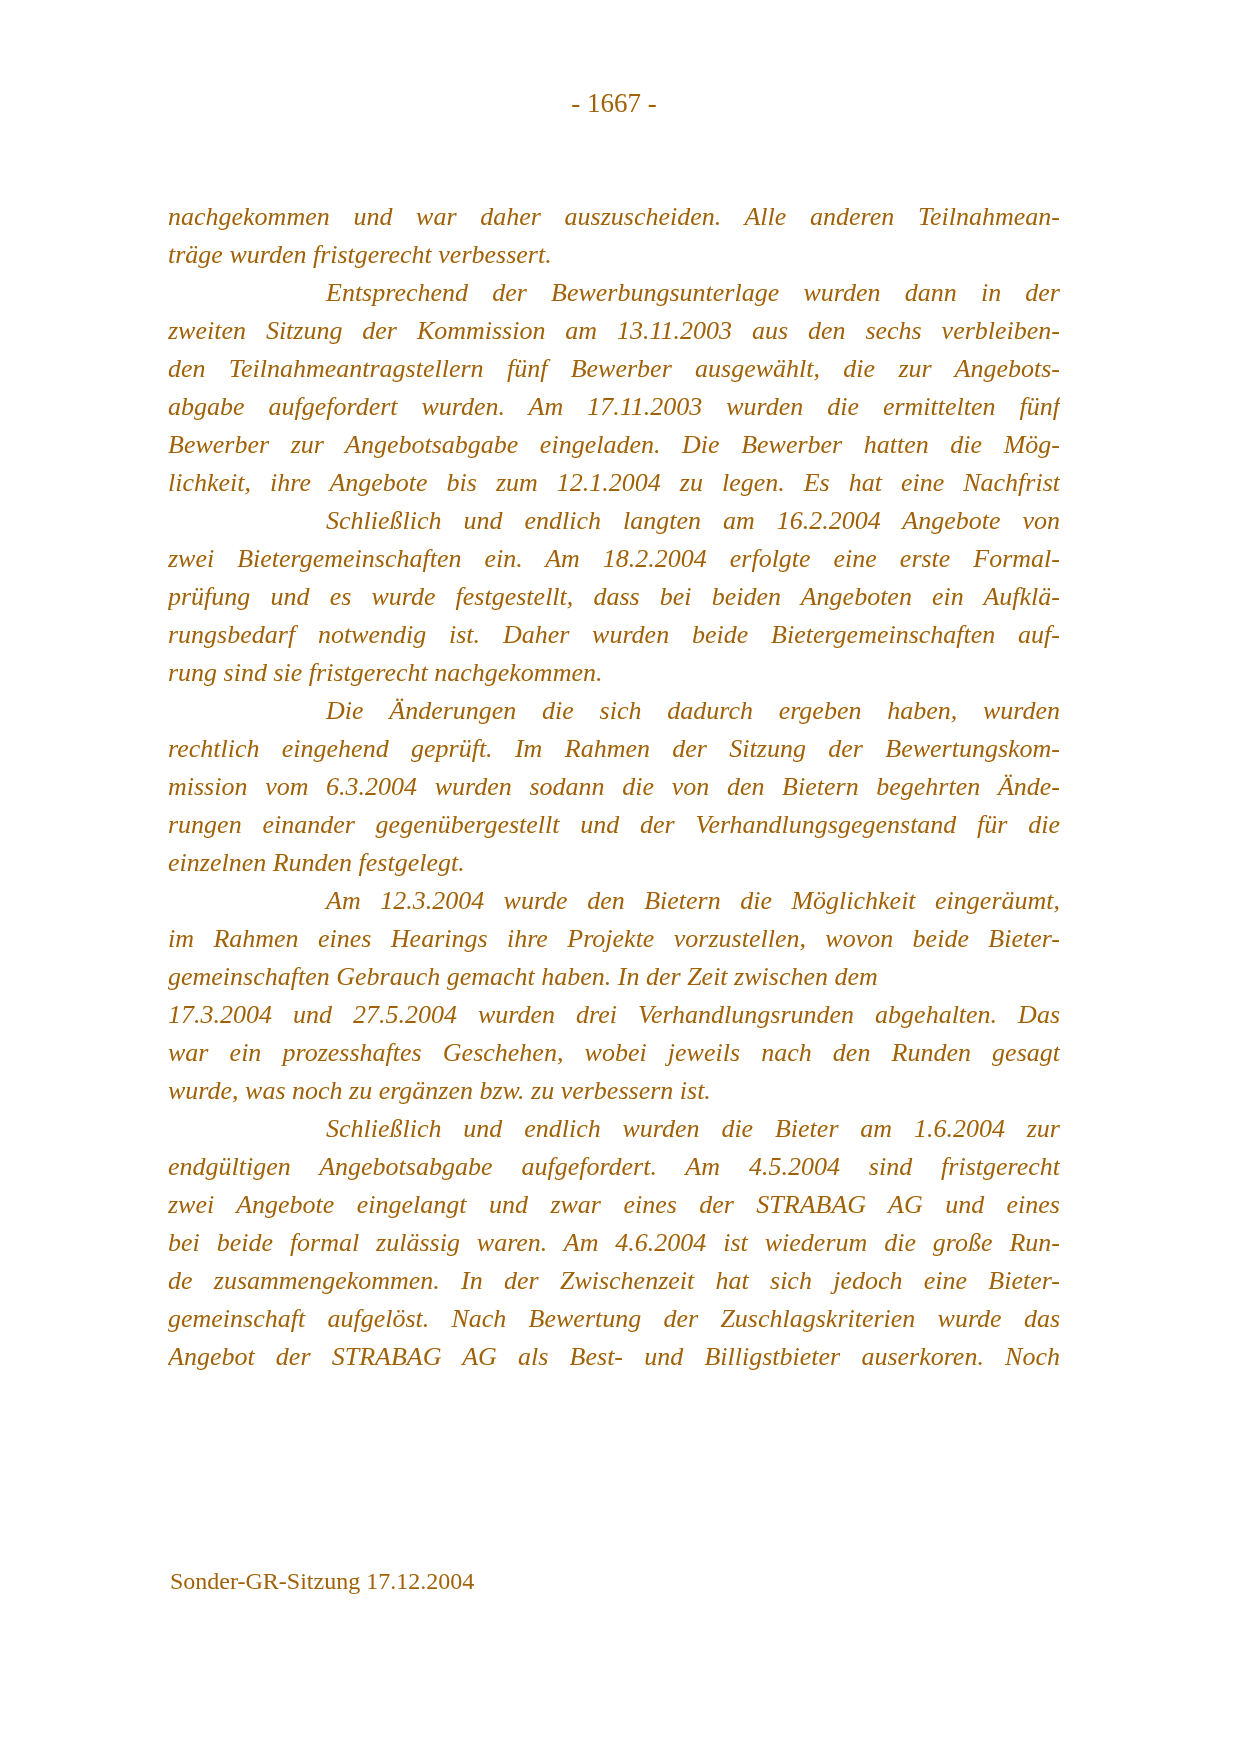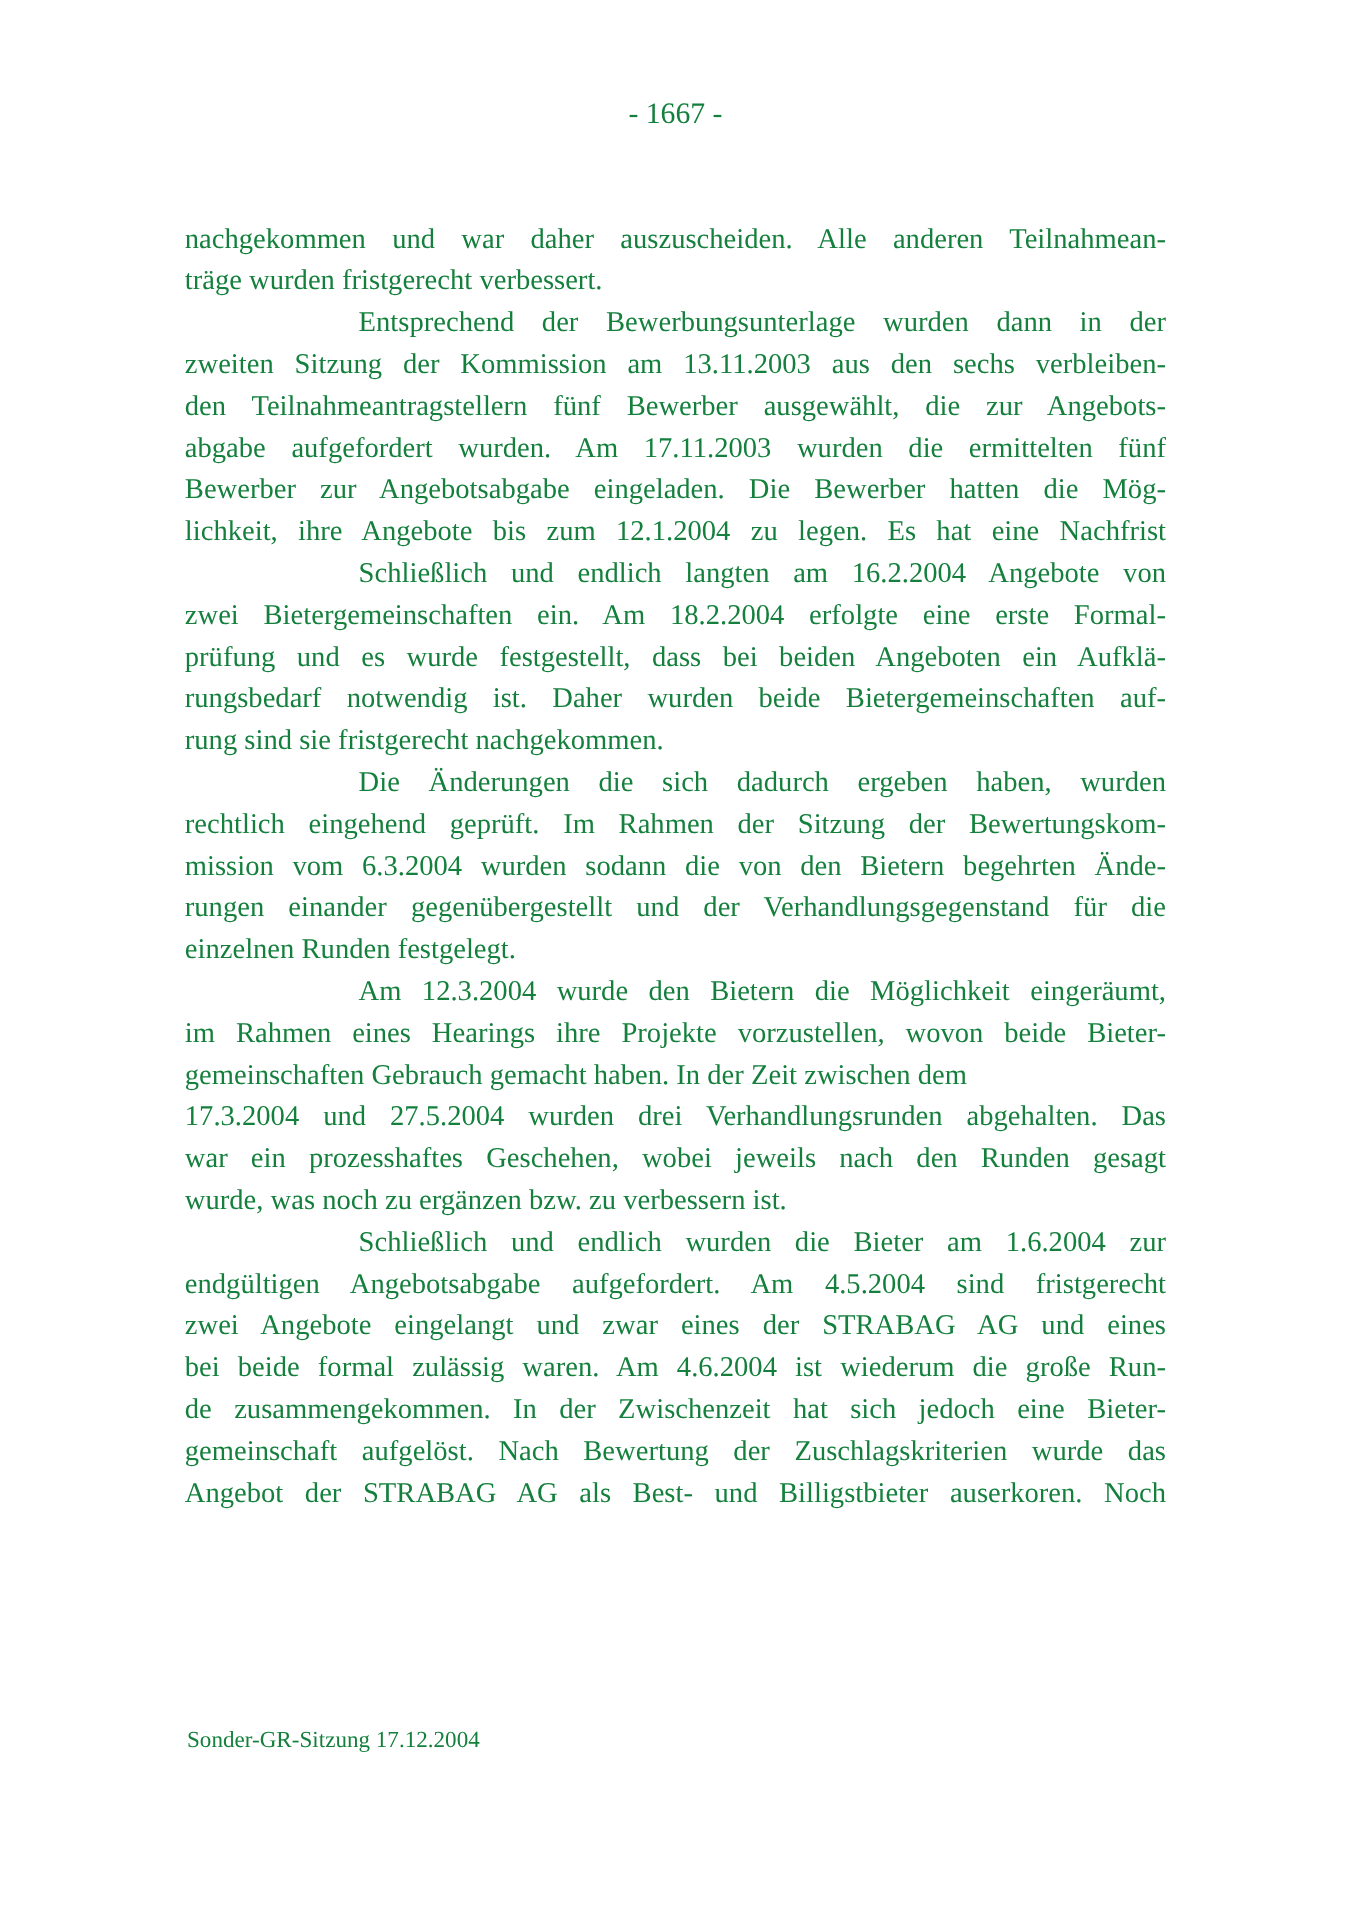--- a/index.html
+++ b/index.html
@@ -5,21 +5,21 @@
   html, body {
     margin: 0;
     padding: 0;
     background: #ffffff;
   }
   .page {
     position: relative;
     width: 1240px;
     height: 1755px;
     background: #ffffff;
-    color: #15803d;
+    color: #a16207;
     font-family: "Liberation Serif", "DejaVu Serif", serif;
     overflow: hidden;
   }
   .page-number {
     position: absolute;
     top: 88px;
     left: 168px;
     width: 892px;
     text-align: center;
     font-size: 27px;
@@ -32,37 +32,38 @@
     left: 168px;
     width: 892px;
     font-size: 26px;
   }
   .line {
     height: 38px;
     line-height: 38px;
     text-align: justify;
     white-space: normal;
     overflow: hidden;
+    font-style: italic;
   }
   .line.just {
     
     text-align-last: justify;
   }
   .line.rag {
     text-align: right;
     text-align-last: left;
   }
   .line.indent {
     padding-left: 158px;
   }
   .footer {
     position: absolute;
     top: 1568px;
     left: 170px;
-    font-size: 21px;
+    font-size: 24px;
     line-height: 26px;
   }
 </style>
 </head>
 <body>
 
 <div class="page">
   <div class="page-number">- 1667 -</div>
 
   <div class="body-text">

